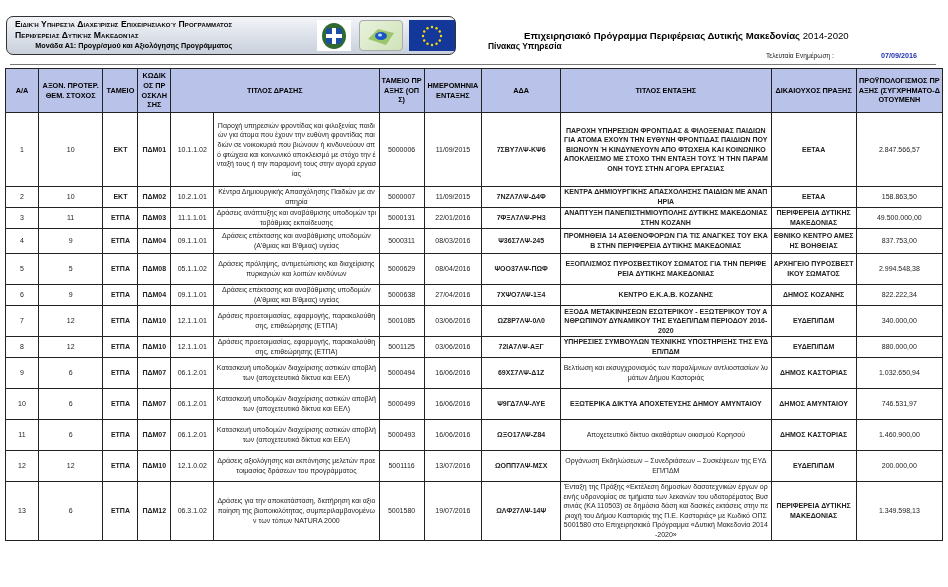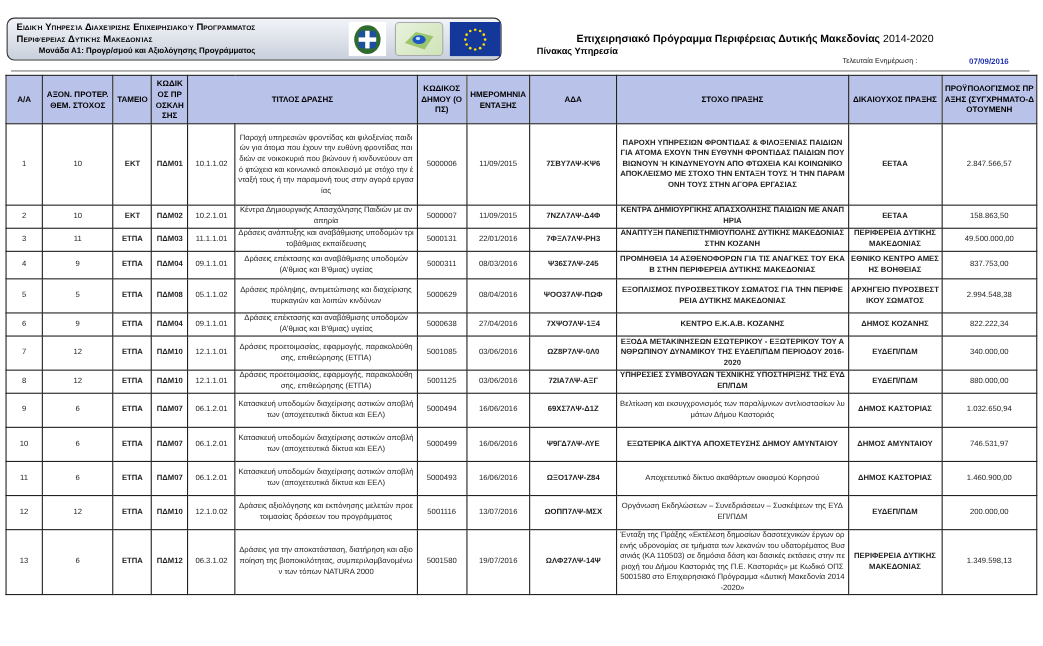--- a/index.html
+++ b/index.html
@@ -102,24 +102,24 @@
       <col style="width:83px">
       <col style="width:84px">
   </colgroup>
   <thead>
     <tr>
       <th>Α/Α</th>
       <th>ΑΞΟΝ. ΠΡΟΤΕΡ. ΘΕΜ. ΣΤΟΧΟΣ</th>
       <th>ΤΑΜΕΙΟ</th>
       <th>ΚΩΔΙΚΟΣ ΠΡΟΣΚΛΗΣΗΣ</th>
       <th colspan="2">ΤΙΤΛΟΣ ΔΡΑΣΗΣ</th>
-      <th>ΚΩΔΙΚΟΣ ΔΗΜΟΥ (ΟΠΣ)</th>
+      <th>ΤΑΜΕΙΟ ΠΡΑΞΗΣ (ΟΠΣ)</th>
       <th>ΗΜΕΡΟΜΗΝΙΑ ΕΝΤΑΞΗΣ</th>
       <th>ΑΔΑ</th>
-      <th>ΣΤΟΧΟ ΠΡΑΞΗΣ</th>
+      <th>ΤΙΤΛΟΣ ΕΝΤΑΞΗΣ</th>
       <th>ΔΙΚΑΙΟΥΧΟΣ ΠΡΑΞΗΣ</th>
       <th>ΠΡΟΫΠΟΛΟΓΙΣΜΟΣ ΠΡΑΞΗΣ (ΣΥΓΧΡΗΜΑΤΟ-ΔΟΤΟΥΜΕΝΗ</th>
     </tr>
   </thead>
   <tbody id="tbody">
       <tr style="height: 74px;">
         <td class="c-aa">1</td>
         <td class="c-axis">10</td>
         <td class="c-fund">ΕΚΤ</td>
         <td class="c-code">ΠΔΜ01</td>

